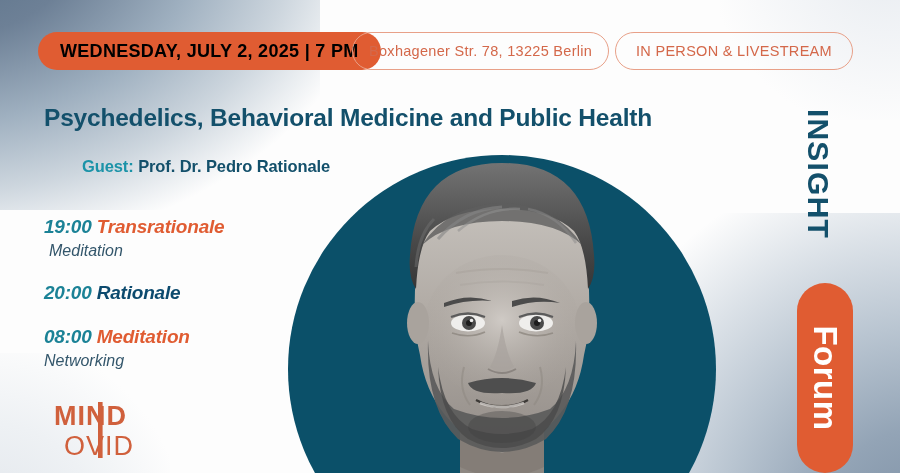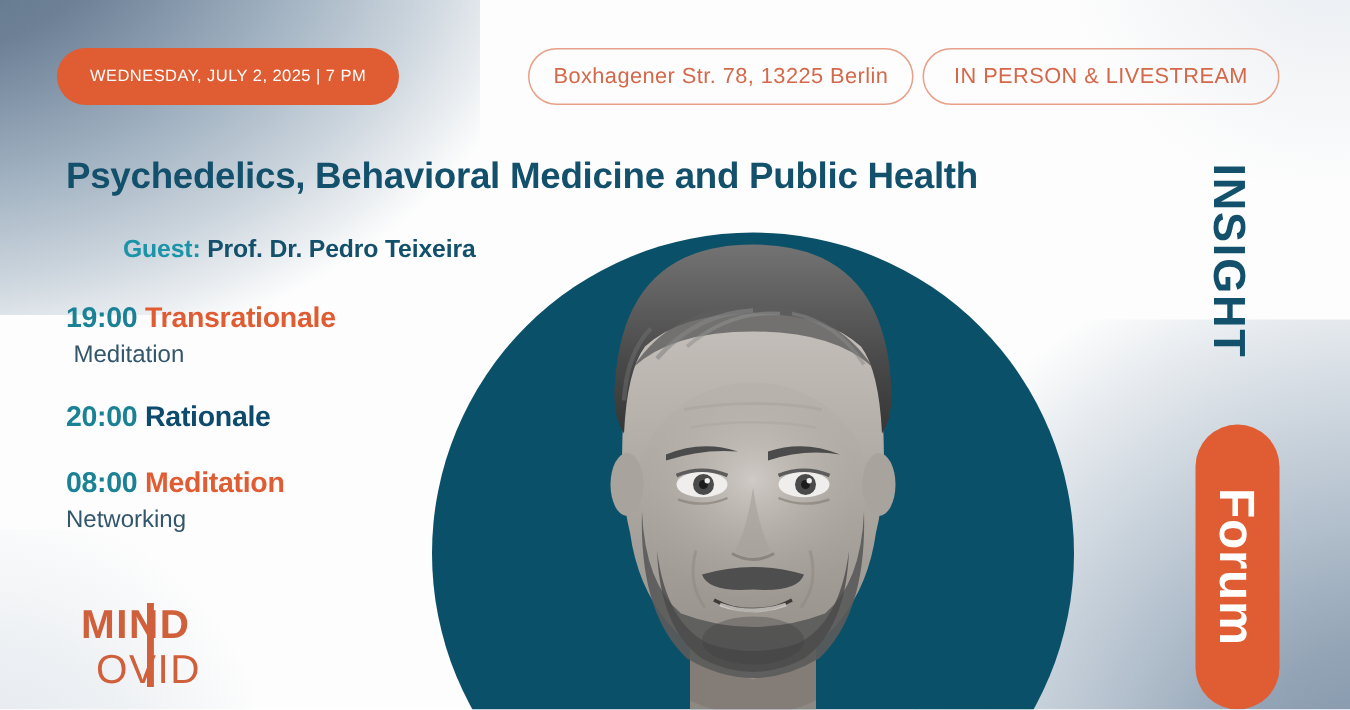--- a/index.html
+++ b/index.html
@@ -35,22 +35,22 @@
        #e7ebf0 0%, rgba(255,255,255,0) 76%);
   }
 
   
   .pill{
     position:absolute;display:flex;align-items:center;justify-content:center;
     height:38px;border-radius:19px;box-sizing:border-box;
     white-space:nowrap;letter-spacing:.3px;
   }
   .pill-solid{
-    background:#e05c32;color:#ffffff;
-    font-size:11px;font-weight:400;
+    background:#e05c32;color:#000000;
+    font-size:18px;font-weight:700;
     left:38px;top:32px;padding:0 22px;
   }
   .pill-outline{
     background:transparent;color:#d4684a;
     border:1.4px solid #e8a088;
     font-size:14.5px;font-weight:400;
   }
   #pill-address{left:352px;top:32px;padding:0 16px;}
   #pill-format{left:615px;top:32px;padding:0 20px;}
 
@@ -61,21 +61,21 @@
     letter-spacing:-.2px;
   }
   #guest-line{
     position:absolute;left:44px;top:157px;
     font-size:16.5px;font-weight:700;color:#13506b;
     letter-spacing:-.1px;
   }
   #guest-line .guest-label{color:#1b93a8;margin-left:38px;}
 
   
-  #schedule{position:absolute;left:44px;top:202px;width:250px;}
+  #schedule{position:absolute;left:44px;top:216px;width:250px;font-style:italic;}
   .sched-item{margin-bottom:22px;}
   .sched-head{font-size:19px;font-weight:700;line-height:1.16;letter-spacing:-.2px;}
   .sched-time{color:#1b8296;}
   .sched-title-orange{color:#e05c32;}
   .sched-title-teal{color:#0c4a6e;}
   .sched-sub{
     font-size:16px;font-weight:400;color:#33566b;
     line-height:1.2;margin-top:3px;
   }
   .sched-sub.indented{padding-left:5px;}
@@ -237,21 +237,21 @@
         <path d="M168 146 Q214 138 260 146" stroke="#a6a09a" stroke-width="2" fill="none" opacity=".45"></path>
         <path d="M172 158 Q214 151 256 158" stroke="#a6a09a" stroke-width="1.8" fill="none" opacity=".35"></path>
       </g>
     </svg>
   </div>
 
   <div id="headline">Psychedelics, Behavioral Medicine and Public Health</div>
 
   <div id="guest-line">
     <span class="guest-label">Guest:</span>
-    <span>Prof. Dr. Pedro Teixeira</span>
+    <span>Prof. Dr. Pedro Rationale</span>
   </div>
 
   <div id="schedule">
 
     <div class="sched-item">
       <div class="sched-head">
         <span class="sched-time">19:00</span>
         <span class="sched-title-orange">Transrationale</span>
       </div>
       <div class="sched-sub indented">Meditation</div>

